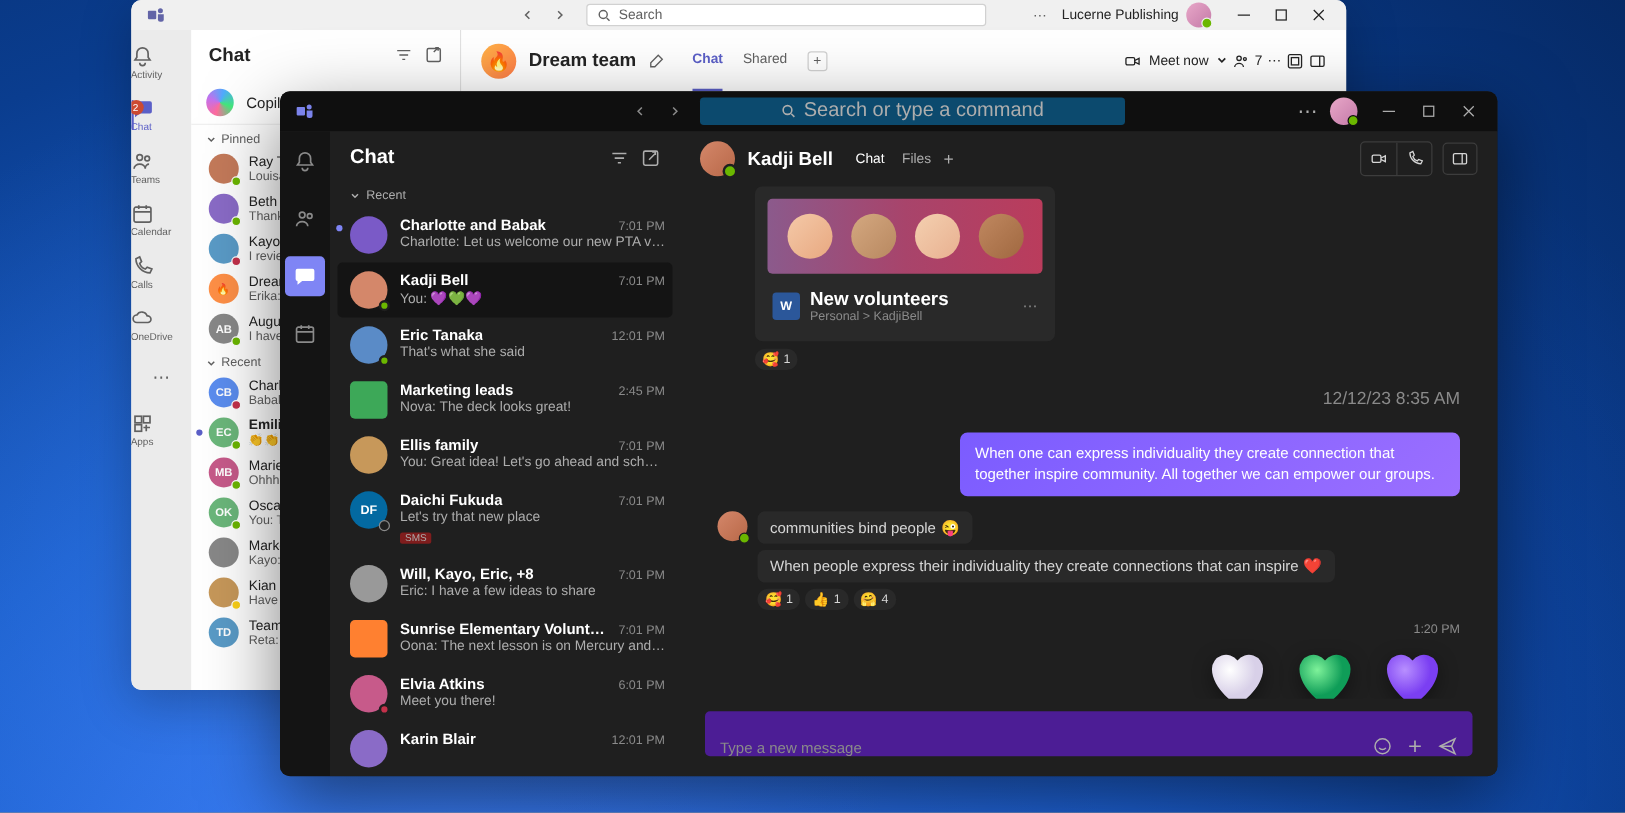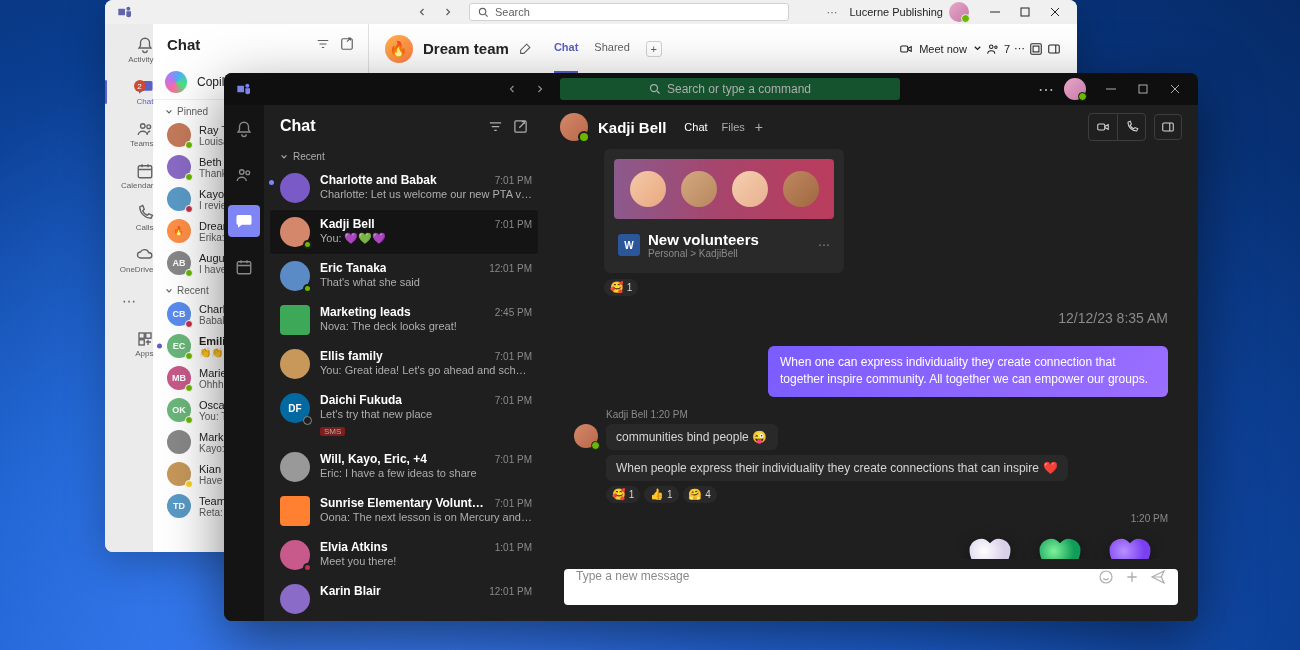--- a/index.html
+++ b/index.html
@@ -17,21 +17,21 @@
 .lt-search{flex:1;margin-left:12px;max-width:320px;height:18px;background:#fff;border:1px solid #d1d1d1;border-radius:3px;display:flex;align-items:center;padding:0 8px;gap:6px;color:#616161;font-size:11px}
 .lt-rt{margin-left:auto;display:flex;align-items:center;gap:12px;font-size:11px;color:#242424}
 .lt-rt .org{display:flex;align-items:center;gap:6px}
 .lt-rt .av{width:20px;height:20px;border-radius:50%;background:linear-gradient(135deg,#e8a7c8,#c47aa8);position:relative}
 .lt-rt .av::after{content:"";position:absolute;right:-1px;bottom:-1px;width:7px;height:7px;background:#6bb700;border:1.5px solid #f0f0f0;border-radius:50%}
 .lt-rt .wc{display:flex;gap:2px}
 .lt-rt .wc span{width:28px;height:22px;display:flex;align-items:center;justify-content:center;color:#242424;cursor:pointer}
 .lt-body{flex:1;display:flex;overflow:hidden}
 
 .lt-rail{width:48px;background:#ebebeb;display:flex;flex-direction:column;align-items:center;padding-top:6px;gap:2px}
-.lt-rail .ri{width:49px;height:40px;display:flex;flex-direction:column;align-items:flex-end;justify-content:center;gap:1px;color:#616161;font-size:8px;cursor:pointer;position:relative}
+.lt-rail .ri{width:49px;height:40px;display:flex;flex-direction:column;align-items:flex-start;justify-content:center;gap:1px;color:#616161;font-size:8px;cursor:pointer;position:relative}
 .lt-rail .ri.active{color:#5b5fc7}
 .lt-rail .ri.active::before{content:"";position:absolute;left:0;top:8px;bottom:8px;width:2px;background:#5b5fc7;border-radius:2px}
 .lt-rail .ri .ico{width:18px;height:18px;position:relative}
 .lt-rail .badge{position:absolute;top:2px;right:8px;min-width:12px;height:12px;background:#cc4a31;color:#fff;font-size:8px;border-radius:6px;display:flex;align-items:center;justify-content:center;padding:0 3px}
 .lt-rail .more{margin-top:4px;font-size:14px;color:#616161;cursor:pointer;height:30px;display:flex;align-items:center}
 .lt-rail .apps{margin-top:6px}
 
 .lt-list{width:216px;background:#fff;border-right:1px solid #e1e1e1;display:flex;flex-direction:column;font-size:11px}
 .lt-list .hdr{height:40px;display:flex;align-items:center;padding:0 14px;font-size:15px;font-weight:700;color:#242424}
 .lt-list .hdr .icos{margin-left:auto;display:flex;gap:10px;color:#616161}
@@ -58,21 +58,21 @@
 .lt-mh .rt{margin-left:auto;display:flex;align-items:center;gap:4px;color:#242424;font-size:11px}
 .lt-mh .meet{display:flex;align-items:center;gap:6px;cursor:pointer}
 .lt-mh .ppl{display:flex;align-items:center;gap:4px;cursor:pointer}
 
 
 .dark{position:absolute;left:224px;top:73px;width:974px;height:548px;background:#1f1f1f;border-radius:8px;box-shadow:0 20px 60px rgba(0,0,0,.5);display:flex;flex-direction:column;overflow:hidden}
 .dk-title{height:32px;display:flex;align-items:center;padding:0 8px 0 12px;background:#0f0f0f}
 .dk-title .logo{color:#7b83eb}
 .dk-title .nav{margin-left:250px;display:flex;gap:8px;color:#8a8a8a}
 .dk-title .nav span{width:20px;height:20px;display:flex;align-items:center;justify-content:center;cursor:pointer}
-.dk-search{flex:1;max-width:340px;margin-left:10px;height:22px;background:#14532d;border-radius:3px;display:flex;align-items:center;justify-content:center;gap:6px;color:#adadad;font-size:12px}
+.dk-search{flex:1;max-width:340px;margin-left:10px;height:22px;background:#0c4a6e;border-radius:3px;display:flex;align-items:center;justify-content:center;gap:6px;color:#adadad;font-size:16px}
 .dk-rt{margin-left:auto;display:flex;align-items:center;gap:10px}
 .dk-rt .av{width:22px;height:22px;border-radius:50%;background:linear-gradient(135deg,#e8a7c8,#c47aa8);position:relative}
 .dk-rt .av::after{content:"";position:absolute;right:-1px;bottom:-1px;width:7px;height:7px;background:#6bb700;border:1.5px solid #0f0f0f;border-radius:50%}
 .dk-rt .wc{display:flex;gap:2px}
 .dk-rt .wc span{width:30px;height:24px;display:flex;align-items:center;justify-content:center;color:#adadad;cursor:pointer}
 .dk-body{flex:1;display:flex;overflow:hidden}
 
 .dk-rail{width:40px;background:#141414;display:flex;flex-direction:column;align-items:center;padding-top:8px;gap:14px}
 .dk-rail .ri{width:32px;height:32px;display:flex;align-items:center;justify-content:center;color:#8a8a8a;cursor:pointer;border-radius:4px}
 .dk-rail .ri.active{background:#7f85f5;color:#fff}
@@ -130,21 +130,21 @@
 .msgrow .mav{width:24px;height:24px;border-radius:50%;background:linear-gradient(135deg,#d4876a,#b86848);position:relative;flex-shrink:0}
 .msgrow .mav::after{content:"";position:absolute;right:-2px;bottom:-2px;width:7px;height:7px;background:#6bb700;border:1.5px solid #1f1f1f;border-radius:50%}
 .bub{background:#292929;padding:6px 10px;border-radius:6px;font-size:12px;color:#d6d6d6;display:inline-flex;align-items:center;gap:4px;margin-bottom:5px;width:fit-content}
 .bcol{display:flex;flex-direction:column;align-items:flex-start}
 .react2{display:flex;gap:4px;margin-left:32px}
 .tstamp2{text-align:right;font-size:10px;color:#8a8a8a;margin-top:10px}
 .hearts{display:flex;gap:14px;justify-content:flex-end;margin-top:8px;padding-right:10px}
 .heart{width:56px;height:50px;position:relative}
 .heart svg{filter:drop-shadow(0 4px 8px rgba(0,0,0,.4))}
 
-.compose{margin:10px 20px 16px;height:36px;background:#ffffff;border-radius:4px;display:flex;align-items:flex-start;padding:0 12px;gap:10px;color:#8a8a8a;font-size:12px}
+.compose{margin:10px 20px 16px;height:36px;background:#4c1d95;border-radius:4px;display:flex;align-items:flex-end;padding:0 12px;gap:10px;color:#8a8a8a;font-size:12px}
 .compose .cin{flex:1}
 .compose .cico{cursor:pointer;color:#adadad}
 
 
 .p-avail{background:#6bb700}.p-busy{background:#c4314b}.p-away{background:#fcd116}.p-off{background:#8a8a8a;background:#1f1f1f;border:1.5px solid #8a8a8a!important}
 
 </style>
 </head>
 <body>
 
@@ -614,21 +614,21 @@
             <span class="av" style="background:#0369a1">DF<span class="presence p-off"></span></span>
             <div class="txt"><div class="row1">
                 <span class="nm">Daichi Fukuda</span>
                 <span class="tm">7:01 PM</span>
               </div><div class="pv">Let's try that new place</div><span class="sms">SMS</span></div>
           </div>
           <div class="it">
             <span class="av" style="background:#999"></span>
             <div class="txt">
               <div class="row1">
-                <span class="nm">Will, Kayo, Eric, +4</span>
+                <span class="nm">Will, Kayo, Eric, +8</span>
                 <span class="tm">7:01 PM</span>
               </div>
               <div class="pv">Eric: I have a few ideas to share</div>
             </div>
           </div>
           <div class="it">
             <span class="av sq" style="background:#ff8030"></span>
             <div class="txt">
               <div class="row1">
                 <span class="nm">Sunrise Elementary Volunteers</span>
@@ -637,21 +637,21 @@
               <div class="pv">Oona: The next lesson is on Mercury and Ura…</div>
             </div>
           </div>
           <div class="it">
             <span class="av" style="background:#c75a8a">
               <span class="presence p-busy"></span>
             </span>
             <div class="txt">
               <div class="row1">
                 <span class="nm">Elvia Atkins</span>
-                <span class="tm">1:01 PM</span>
+                <span class="tm">6:01 PM</span>
               </div>
               <div class="pv">Meet you there!</div>
             </div>
           </div>
           <div class="it">
             <span class="av" style="background:#8a6bc7"></span>
             <div class="txt">
               <div class="row1">
                 <span class="nm">Karin Blair</span>
                 <span class="tm">12:01 PM</span>
@@ -715,21 +715,20 @@
             <span class="rc">
               <span class="em">🥰</span>
               <span>1</span>
             </span>
           </div>
 
         <div class="tstamp">12/12/23 8:35 AM</div>
         <div class="sent">When one can express individuality they create connection that together inspire community. All together we can empower our groups.</div>
 
         <div class="msggrp">
-          <div class="msghdr" style="margin-left:32px">Kadji Bell  1:20 PM</div>
           <div class="msgrow">
             <span class="mav"></span>
             <div class="bcol">
               <div class="bub">
                   <span>communities bind people</span>
                   <span>😜</span>
                 </div>
               <div class="bub">
                   <span>When people express their individuality they create connections that can inspire</span>
                   <span>❤️</span>

